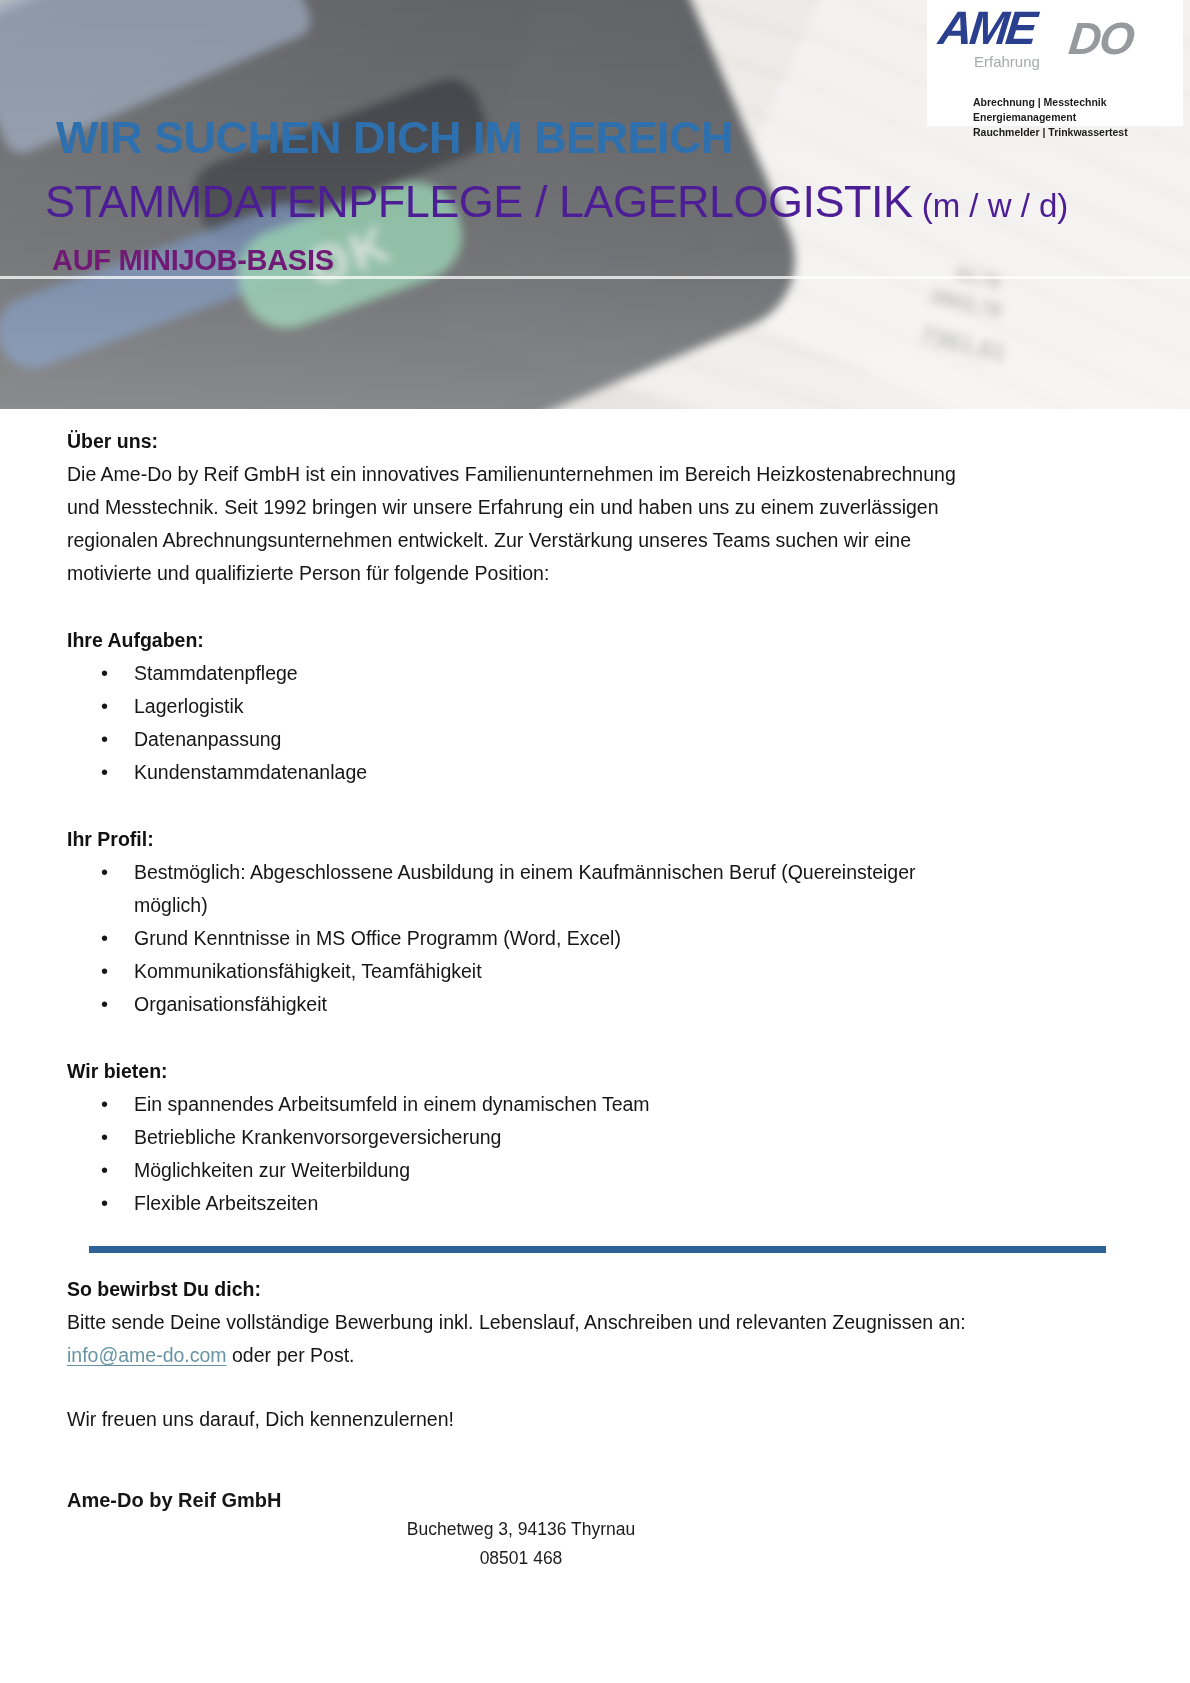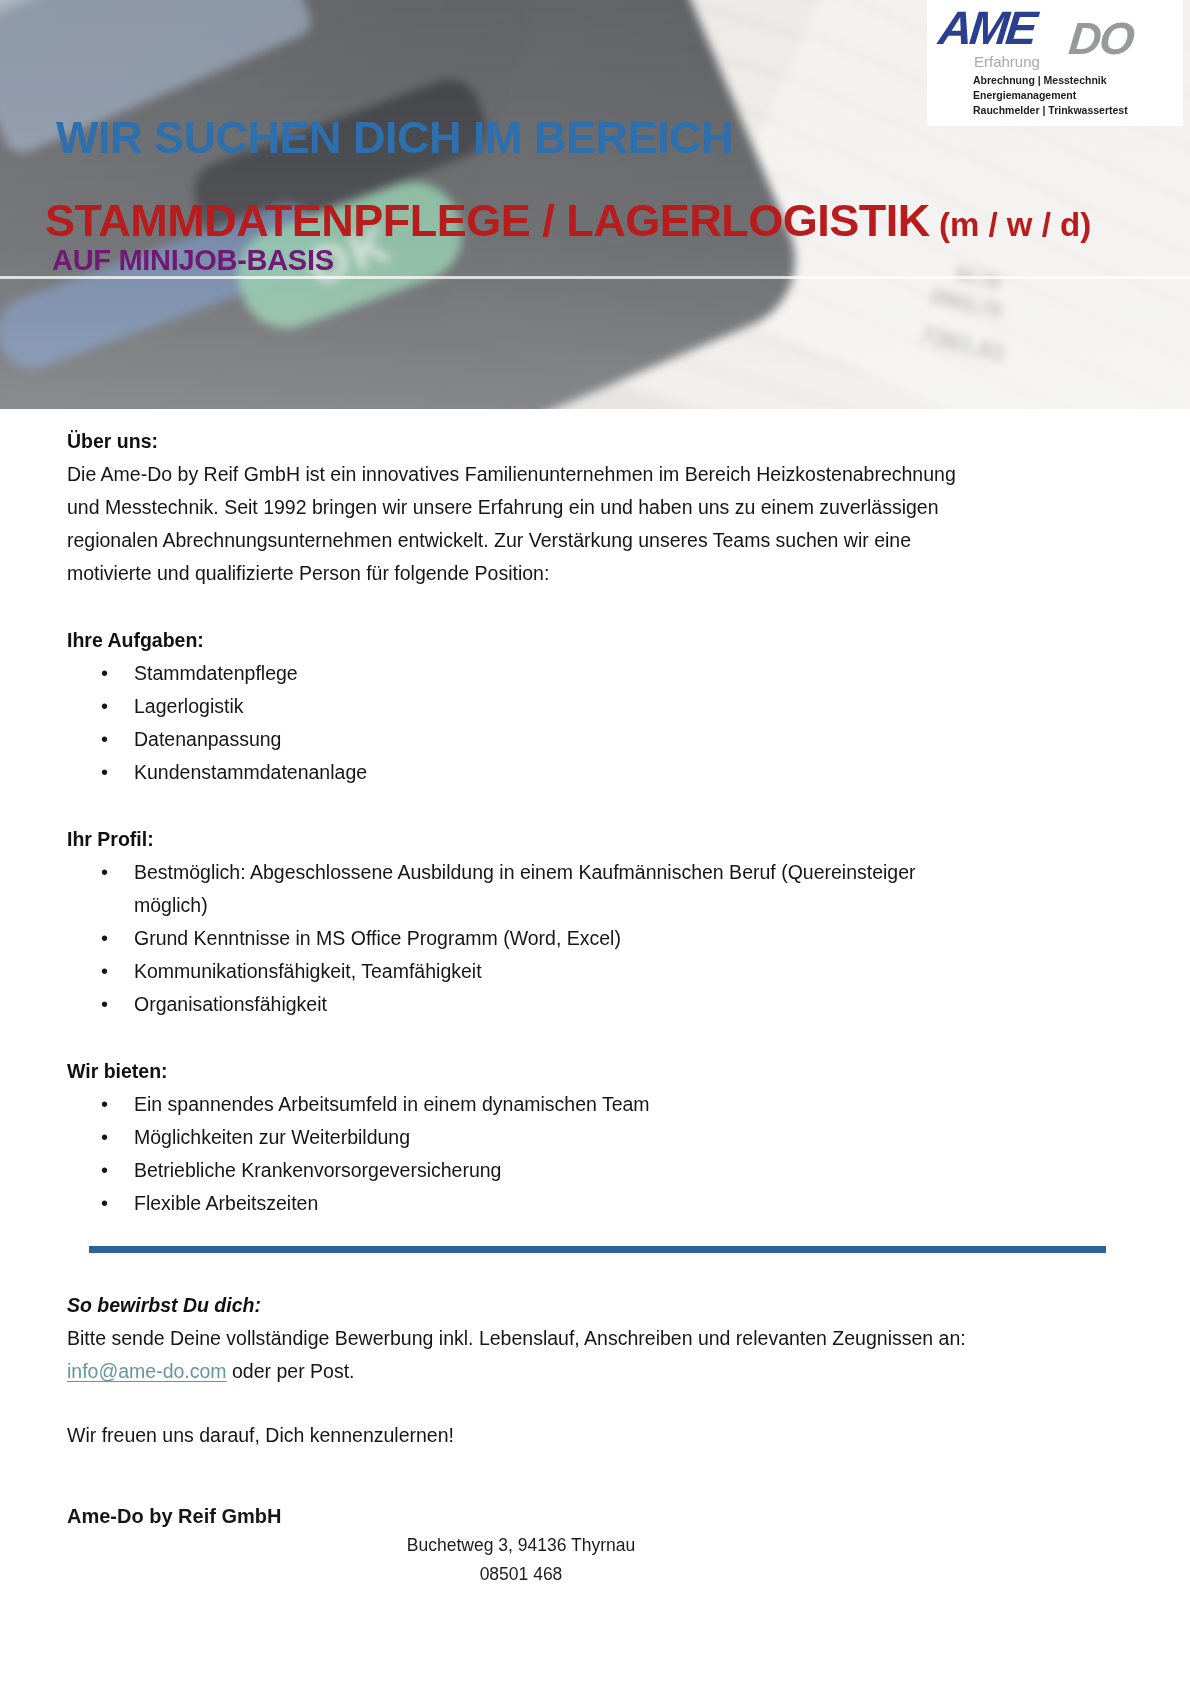--- a/index.html
+++ b/index.html
@@ -32,38 +32,38 @@
   .pn3{left:920px;top:330px;font-size:24px;}
   .header-overlay{position:absolute;inset:0;background:linear-gradient(180deg,rgba(255,255,255,.06) 0%,rgba(255,255,255,.16) 60%,rgba(255,255,255,.30) 100%);}
   .header-hline{position:absolute;left:0;top:276px;width:1190px;height:3px;background:rgba(255,255,255,.75);}
   
   .logo-box{position:absolute;top:0;left:927px;width:256px;height:126px;background:#ffffff;}
   .logo-ame{position:absolute;left:12px;top:0px;font-size:47px;font-weight:900;font-style:italic;
     letter-spacing:-3px;color:#2a3f8e;transform:skewX(-6deg);}
   .logo-do{position:absolute;left:142px;top:13px;font-size:45px;font-weight:900;font-style:italic;
     letter-spacing:-2px;color:#97999c;transform:skewX(-6deg);}
   .logo-region{position:absolute;left:47px;top:53px;font-size:15px;color:#a7a9ac;}
-  .logo-services{position:absolute;left:46px;top:73px;font-size:10.5px;font-weight:bold;line-height:15px;color:#1c1c1c;}
+  .logo-services{position:absolute;left:46px;top:95px;font-size:10.5px;font-weight:bold;line-height:15px;color:#1c1c1c;}
   
   .title1{position:absolute;left:56px;top:112px;font-size:45px;font-weight:800;color:#2e6fad;letter-spacing:-.5px;white-space:nowrap;}
-  .title2{position:absolute;left:45px;top:195px;font-size:45px;font-weight:700;color:#b91c1c;letter-spacing:-.5px;white-space:nowrap;}
+  .title2{position:absolute;left:45px;top:176px;font-size:45px;font-weight:400;color:#4c1d95;letter-spacing:-.5px;white-space:nowrap;}
   .title2 .mwd{font-size:33px;letter-spacing:0;}
   .subtitle{position:absolute;left:45px;top:244px;font-size:29px;font-weight:800;color:#701a75;letter-spacing:-.3px;margin-left:7px;}
   
   .content{position:absolute;top:409px;left:0;width:1020px;padding:0 45px 0 67px;box-sizing:border-box;
     font-size:19.5px;line-height:33px;color:#161616;}
   h2{font-size:19.5px;line-height:33px;margin:0;font-weight:bold;color:#111;}
   .about-h{margin-top:16px;}
   p{margin:0;}
   .sec{margin-top:34px;}
   ul{margin:0;padding:0;list-style:none;}
   li{position:relative;padding-left:67px;line-height:33px;}
   li::before{content:"\2022";position:absolute;left:34px;top:0;font-size:20px;}
   .divider{margin:26px 0 0 22px;width:1017px;height:7px;background:#2c6396;}
-  .apply-h{margin-top:36px;font-style:italic;}
+  .apply-h{margin-top:20px;}
   .email-link{color:#6694a3;text-decoration:underline;text-underline-offset:3px;}
   .closing{margin-top:31px;}
   .company{margin-top:49px;}
   .company-name{font-size:20px;font-weight:bold;line-height:30px;}
   .company-line{font-size:17.5px;line-height:29px;color:#1c1c1c;text-align:center;}
 </style>
 </head>
 <body>
 
 <div class="page">
@@ -121,22 +121,22 @@
     <ul>
       <li>Bestmöglich: Abgeschlossene Ausbildung in einem Kaufmännischen Beruf (Quereinsteiger möglich)</li>
       <li>Grund Kenntnisse in MS Office Programm (Word, Excel)</li>
       <li>Kommunikationsfähigkeit, Teamfähigkeit</li>
       <li>Organisationsfähigkeit</li>
     </ul>
 
     <h2 class="sec">Wir bieten:</h2>
     <ul>
       <li>Ein spannendes Arbeitsumfeld in einem dynamischen Team</li>
+      <li>Betriebliche Krankenvorsorgeversicherung</li>
       <li>Möglichkeiten zur Weiterbildung</li>
-      <li>Betriebliche Krankenvorsorgeversicherung</li>
       <li>Flexible Arbeitszeiten</li>
     </ul>
 
     <div class="divider"></div>
 
     <h2 class="apply-h">So bewirbst Du dich:</h2>
     <p>Bitte sende Deine vollständige Bewerbung inkl. Lebenslauf, Anschreiben und relevanten Zeugnissen an:</p>
     <p><a class="email-link" href="#">info@ame-do.com</a><span> oder per Post.</span></p>
 
     <p class="closing">Wir freuen uns darauf, Dich kennenzulernen!</p>

